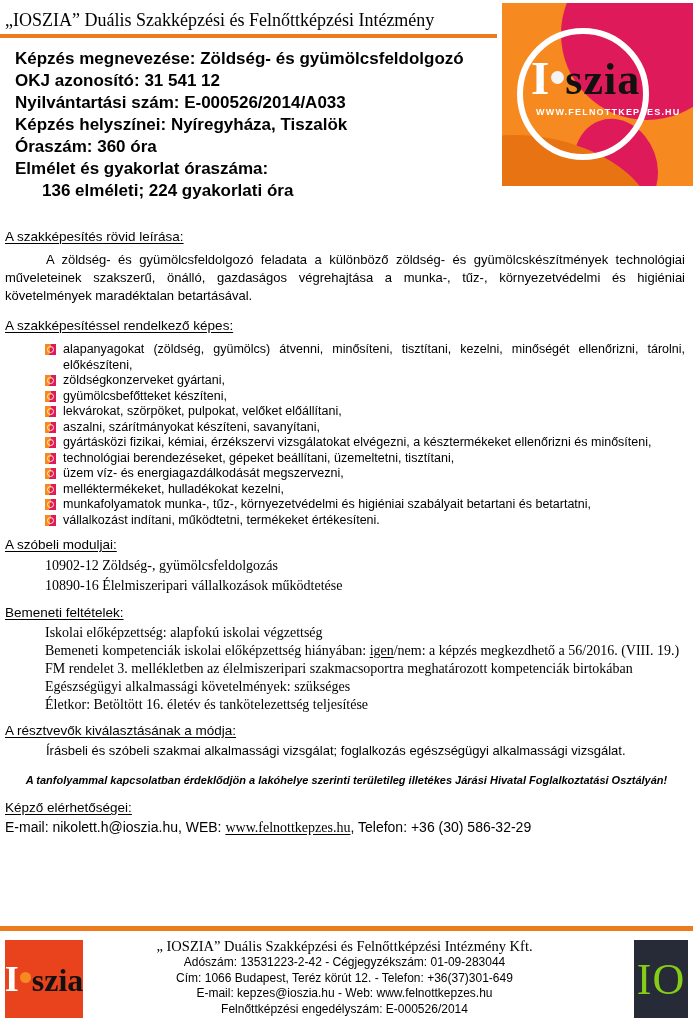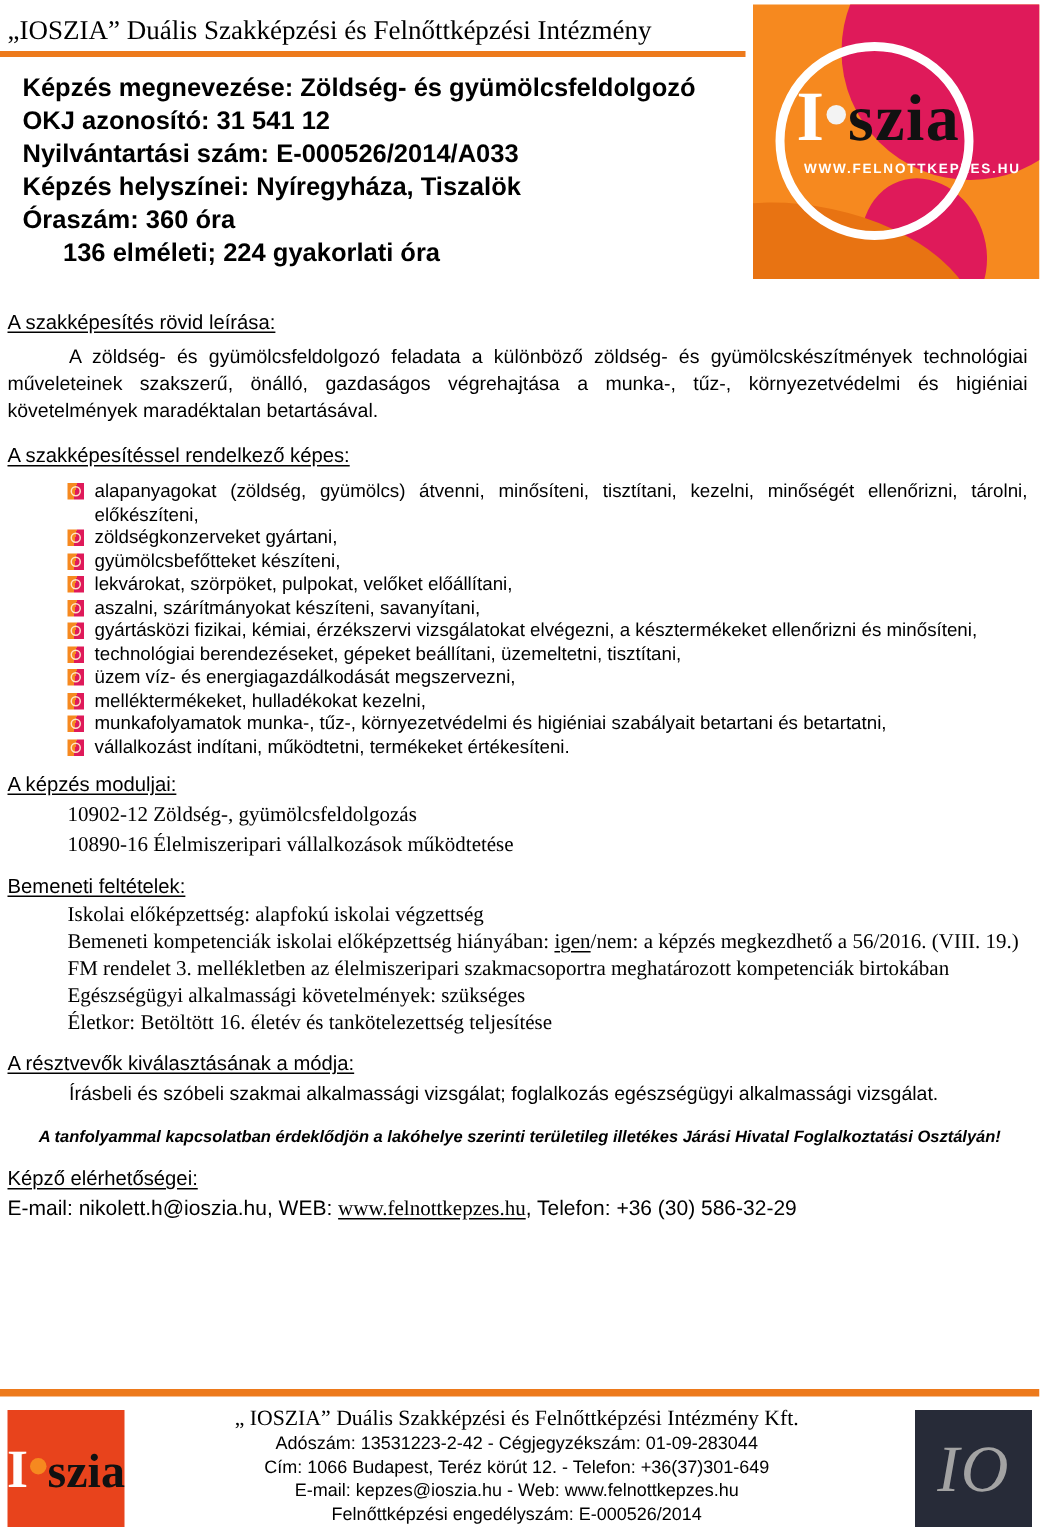--- a/index.html
+++ b/index.html
@@ -79,23 +79,23 @@
     display:flex;align-items:center;justify-content:center;
   }
   .f-word{display:flex;align-items:baseline;font-family:"Liberation Serif",serif;font-weight:700;}
   .f-word .li{color:#fff;font-size:36px;line-height:36px;}
   .f-word .lo{width:11px;height:11px;background:var(--logo-orange);border-radius:50%;margin:0 1px 3px 1px;align-self:center;}
   .f-word .lrest{color:#111;font-size:32px;line-height:36px;}
   .footer-center{position:absolute;left:88px;right:92px;top:11px;text-align:center;}
   .f-company{font-family:"Liberation Serif",serif;font-size:14.5px;line-height:18px;}
   .f-line{font-size:12px;line-height:15.5px;}
   .footer-logo-right{
-    position:absolute;right:5px;top:14px;width:78px;height:78px;background:var(--footer-dark);
+    position:absolute;right:5px;top:14px;width:54px;height:78px;background:var(--footer-dark);
     display:flex;align-items:center;justify-content:center;
-    color:#a3a3a3;font-family:"Liberation Serif",serif;font-size:44px;letter-spacing:1px;font-style:italic;
+    color:#84cc16;font-family:"Liberation Serif",serif;font-size:44px;letter-spacing:1px;
   }
 </style>
 </head>
 <body>
 
 <div class="doc-title">„IOSZIA” Duális Szakképzési és Felnőttképzési Intézmény</div>
 <div class="title-rule"></div>
 
 <div class="top-logo">
   <div class="lobe lobe1"></div>
@@ -109,20 +109,21 @@
   </div>
   <div class="logo-url">WWW.FELNOTTKEPZES.HU</div>
 </div>
 
 <div class="course-info">
   <div>Képzés megnevezése: Zöldség- és gyümölcsfeldolgozó</div>
   <div>OKJ azonosító: 31 541 12</div>
   <div>Nyilvántartási szám: E-000526/2014/A033</div>
   <div>Képzés helyszínei: Nyíregyháza, Tiszalök</div>
   <div>Óraszám: 360 óra</div>
+  <div>Elmélet és gyakorlat óraszáma:</div>
   <div class="indent">136 elméleti; 224 gyakorlati óra</div>
 </div>
 
 <div class="sec-heading h-first">A szakképesítés rövid leírása:</div>
 <p class="para">A zöldség- és gyümölcsfeldolgozó feladata a különböző zöldség- és gyümölcskészítmények technológiai műveleteinek szakszerű, önálló, gazdaságos végrehajtása a munka-, tűz-, környezetvédelmi és higiéniai követelmények maradéktalan betartásával.</p>
 
 <div class="sec-heading h-std">A szakképesítéssel rendelkező képes:</div>
 <ul class="cap-list">
   <li><span class="bullet-icon"></span><span>alapanyagokat (zöldség, gyümölcs) átvenni, minősíteni, tisztítani, kezelni, minőségét ellenőrizni, tárolni, előkészíteni,</span></li>
   <li><span class="bullet-icon"></span><span>zöldségkonzerveket gyártani,</span></li>
@@ -130,21 +131,21 @@
   <li><span class="bullet-icon"></span><span>lekvárokat, szörpöket, pulpokat, velőket előállítani,</span></li>
   <li><span class="bullet-icon"></span><span>aszalni, szárítmányokat készíteni, savanyítani,</span></li>
   <li><span class="bullet-icon"></span><span>gyártásközi fizikai, kémiai, érzékszervi vizsgálatokat elvégezni, a késztermékeket ellenőrizni és minősíteni,</span></li>
   <li><span class="bullet-icon"></span><span>technológiai berendezéseket, gépeket beállítani, üzemeltetni, tisztítani,</span></li>
   <li><span class="bullet-icon"></span><span>üzem víz- és energiagazdálkodását megszervezni,</span></li>
   <li><span class="bullet-icon"></span><span>melléktermékeket, hulladékokat kezelni,</span></li>
   <li><span class="bullet-icon"></span><span>munkafolyamatok munka-, tűz-, környezetvédelmi és higiéniai szabályait betartani és betartatni,</span></li>
   <li><span class="bullet-icon"></span><span>vállalkozást indítani, működtetni, termékeket értékesíteni.</span></li>
 </ul>
 
-<div class="sec-heading h-tight">A képzés moduljai:</div>
+<div class="sec-heading h-tight">A szóbeli moduljai:</div>
 <div class="serif-block">
   <div class="module-line">10902-12 Zöldség-, gyümölcsfeldolgozás</div>
   <div class="module-line">10890-16 Élelmiszeripari vállalkozások működtetése</div>
 </div>
 
 <div class="sec-heading h-tight">Bemeneti feltételek:</div>
 <div class="serif-block">
   <div class="entry-line">Iskolai előképzettség: alapfokú iskolai végzettség</div>
   <div class="entry-line"><span>Bemeneti kompetenciák iskolai előképzettség hiányában: </span><span class="u">igen</span><span>/nem: a képzés megkezdhető a 56/2016. (VIII. 19.)  FM rendelet 3. mellékletben az élelmiszeripari szakmacsoportra meghatározott kompetenciák birtokában</span></div>
   <div class="entry-line">Egészségügyi alkalmassági követelmények: szükséges</div>

